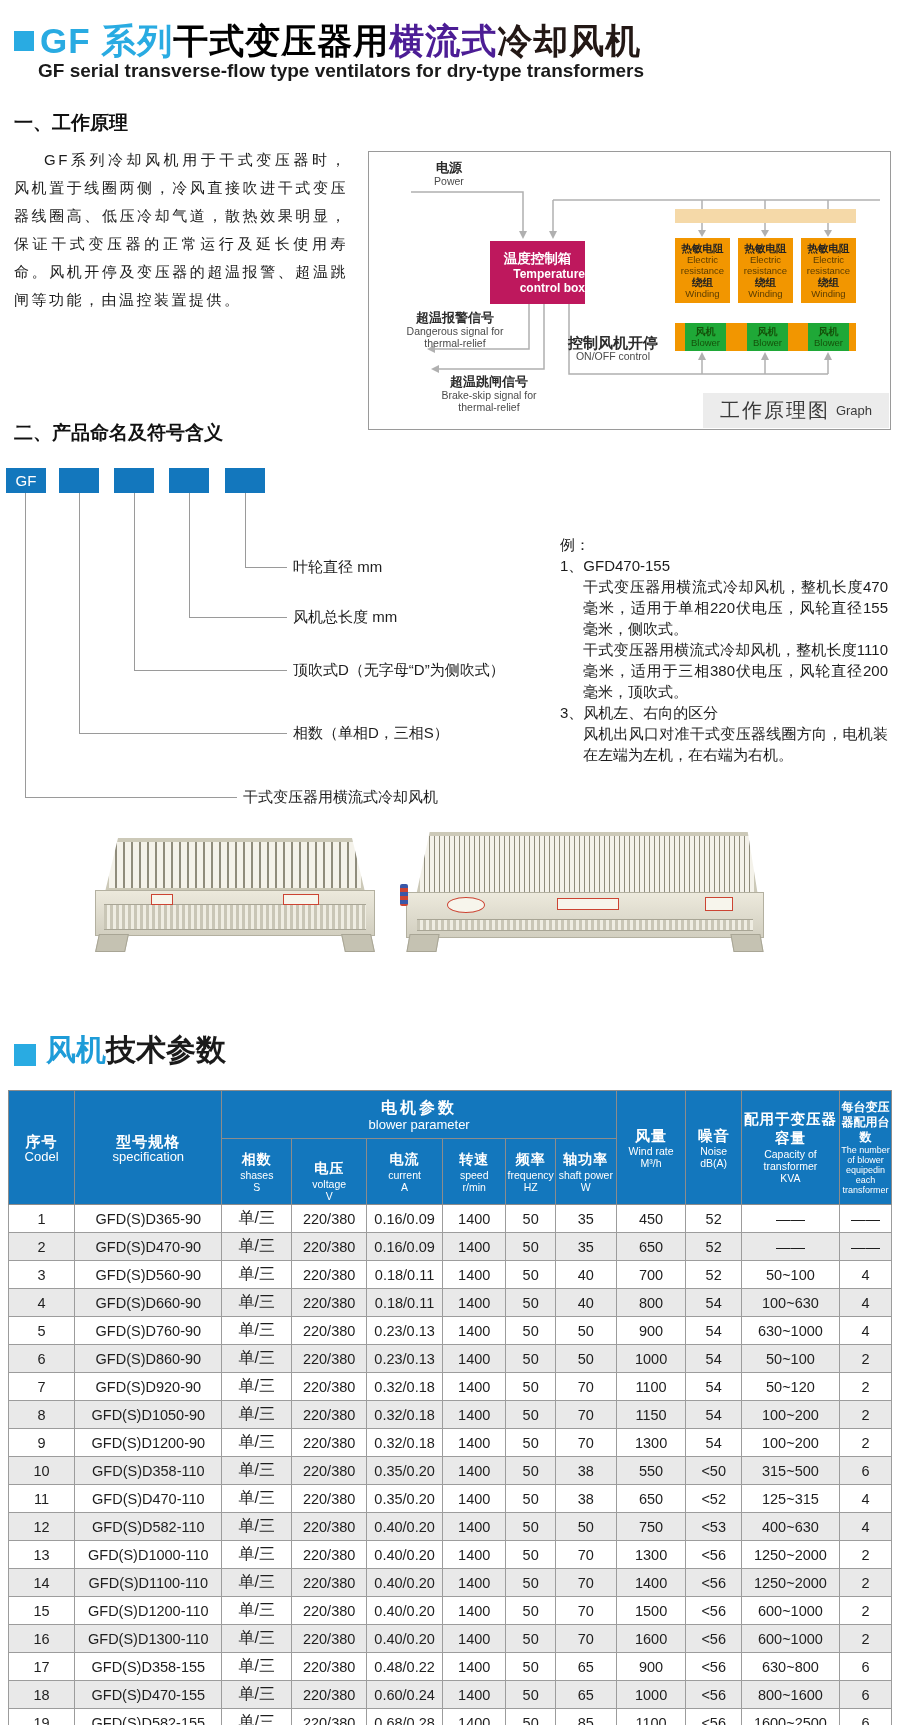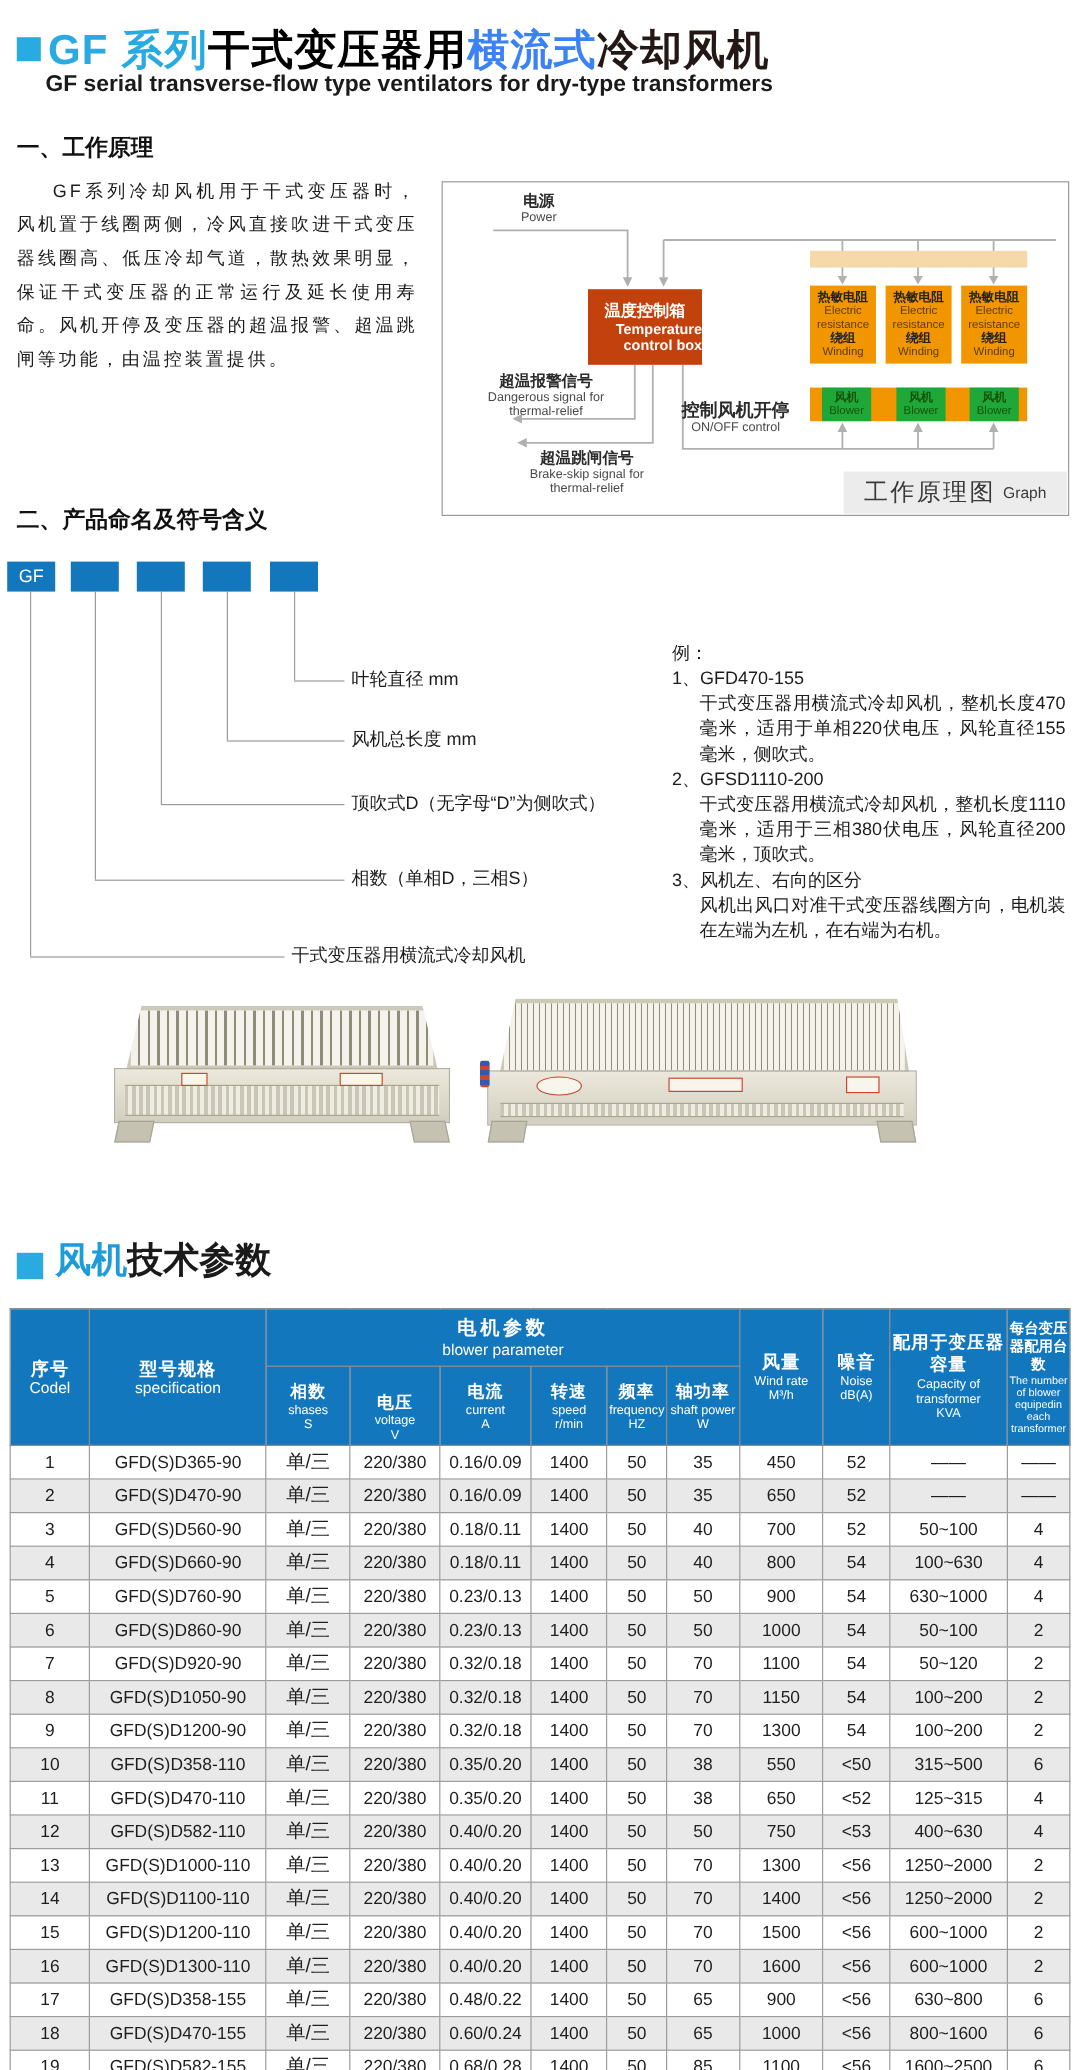--- a/index.html
+++ b/index.html
@@ -13,21 +13,21 @@
   .sec-h{position:absolute;font-size:19px;font-weight:bold;color:#111;white-space:nowrap;}
   
   .principle-p{position:absolute;left:14px;top:146px;width:334px;font-size:15px;line-height:28px;
                letter-spacing:2.5px;text-align:justify;text-indent:2em;color:#1c1c1c;font-weight:500;}
   
   .diagram{position:absolute;left:368px;top:151px;width:521px;height:277px;border:1px solid #9a9a9a;background:#fff;}
   .diagram svg{position:absolute;left:0;top:0;}
   .dlabel{position:absolute;text-align:center;}
   .dlabel .zh{font-size:13px;font-weight:bold;color:#2b2b2b;display:block;line-height:15px;}
   .dlabel .en{font-size:10.5px;color:#4a4a4a;display:block;line-height:12px;}
-  .ctrl-box{position:absolute;left:121px;top:89px;width:95px;height:63px;background:#c2410c;color:#fff;
+  .ctrl-box{position:absolute;left:121px;top:89px;width:95px;height:63px;background:#be185d;color:#fff;
             display:flex;flex-direction:column;justify-content:center;text-align:center;}
   .ctrl-box .zh{font-size:13.5px;font-weight:bold;line-height:17px;}
   .ctrl-box .en{font-size:12px;font-weight:bold;line-height:14px;text-align:right;}
   .tan-bar{position:absolute;left:306px;top:57px;width:181px;height:14px;background:#f5d9a8;}
   .winding{position:absolute;top:86px;width:55px;height:65px;background:#f29600;text-align:center;
            display:flex;flex-direction:column;justify-content:center;}
   .winding .zh{font-size:10.5px;font-weight:bold;color:#222;line-height:12px;}
   .winding .en{font-size:9.5px;color:#5a3c00;line-height:11px;}
   .blower-bar{position:absolute;left:306px;top:171px;width:181px;height:28px;background:#f29600;}
   .blower{position:absolute;top:0;width:41px;height:28px;background:#1fa837;text-align:center;
@@ -76,21 +76,21 @@
              font-size:14.5px;color:#1e1e1e;white-space:nowrap;}
   .ptable tbody tr:nth-child(even){background:#e9e9e9;}
   .ptable td:nth-child(3){font-size:16px;}
 </style>
 </head>
 <body>
 
 <div class="page">
 
   <div class="title-sq"></div>
-  <div class="main-title" id="main-title"><span style="color: rgb(41, 171, 226);">GF 系列</span><span style="color: #000000;">干式变压器用</span><span style="color: #3b82f6;">横流式</span><span style="color: rgb(35, 24, 21);">冷却风机</span></div>
+  <div class="main-title" id="main-title"><span style="color: rgb(41, 171, 226);">GF 系列</span><span style="color: #000000;">干式变压器用</span><span style="color: #4c1d95;">横流式</span><span style="color: rgb(35, 24, 21);">冷却风机</span></div>
   <div class="sub-title">GF serial transverse-flow type ventilators for dry-type transformers</div>
 
   <div class="sec-h" style="left:14px;top:110px;">一、工作原理</div>
   <div class="principle-p">GF系列冷却风机用于干式变压器时，风机置于线圈两侧，冷风直接吹进干式变压器线圈高、低压冷却气道，散热效果明显，保证干式变压器的正常运行及延长使用寿命。风机开停及变压器的超温报警、超温跳闸等功能，由温控装置提供。</div>
 
   <div class="diagram">
     <svg width="521" height="277">
       <g stroke="#b0b0b0" stroke-width="1.5" fill="none">
         <polyline points="42,40 154,40 154,84"></polyline>
         <polyline points="184,48 511,48"></polyline>
@@ -215,21 +215,20 @@
       <div class="vline" style="left: 25px; top: 493px; height: 304px;"></div>
       <div class="hline" style="left: 25px; top: 797px; width: 212px;"></div>
       <div class="nlabel" style="left: 243px; top: 787px;">干式变压器用横流式冷却风机</div>
     </div>
 
   <div class="example">
     <div class="ex-head">例：</div>
     <div id="example-items">
         <div class="ex-head">1、GFD470-155</div>
         <div class="ex-body">干式变压器用横流式冷却风机，整机长度470毫米，适用于单相220伏电压，风轮直径155毫米，侧吹式。</div>
-        <div class="ex-head">2、GFSD1110-200</div>
         <div class="ex-body">干式变压器用横流式冷却风机，整机长度1110毫米，适用于三相380伏电压，风轮直径200毫米，顶吹式。</div>
         <div class="ex-head">3、风机左、右向的区分</div>
         <div class="ex-body">风机出风口对准干式变压器线圈方向，电机装在左端为左机，在右端为右机。</div>
       </div>
   </div>
 
   <div class="photo" style="left:95px;top:838px;width:280px;height:114px;">
     <div class="grille" style="left:10px;right:10px;top:0;height:46px;
          background:repeating-linear-gradient(90deg,#f4f2ea 0 6px,#8f8c7c 6px 8px);
          clip-path:polygon(5% 0,95% 0,100% 100%,0 100%);"></div>

